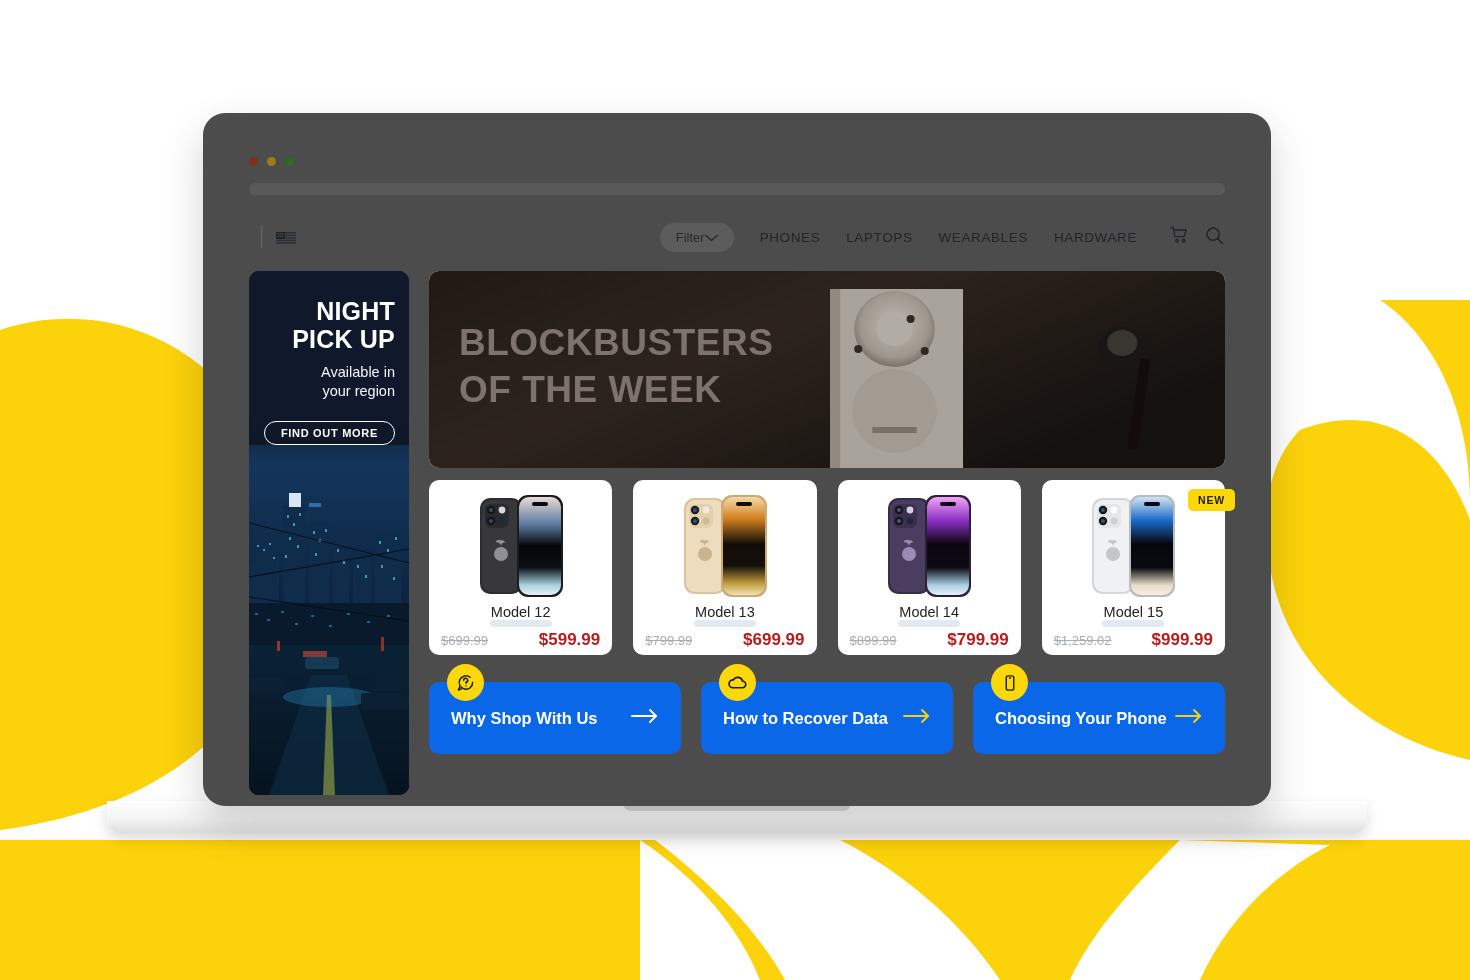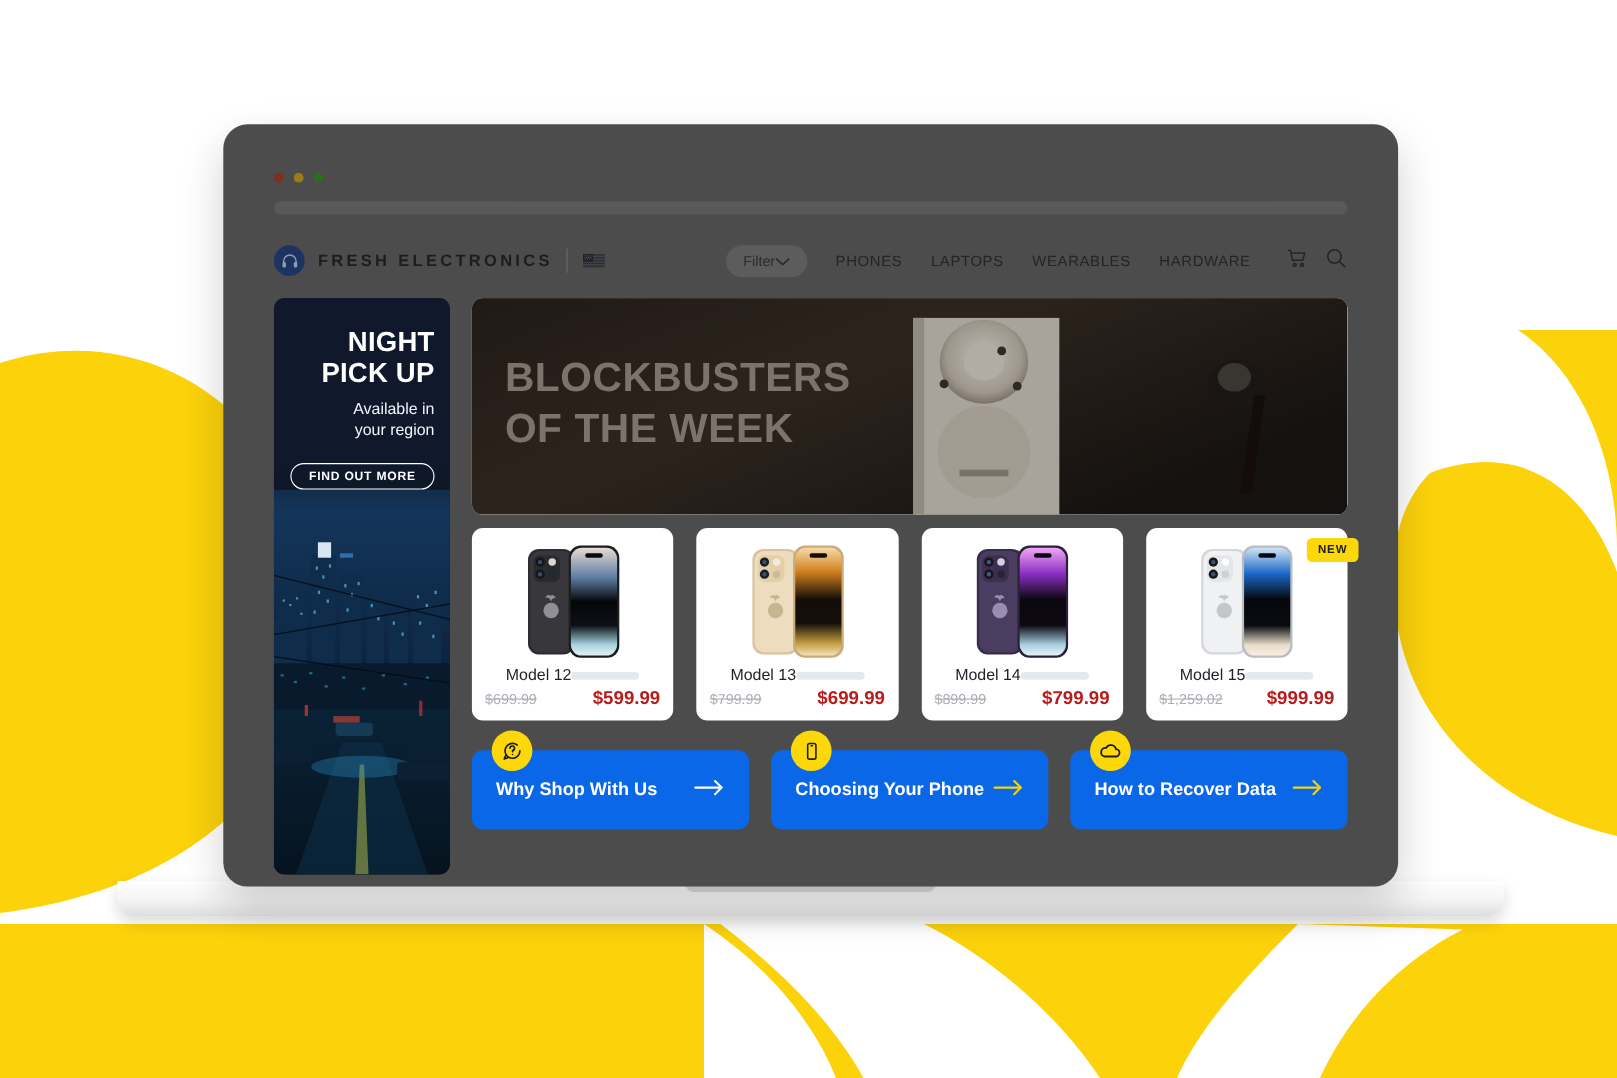--- a/index.html
+++ b/index.html
@@ -103,21 +103,21 @@
     font-size:37px; font-weight:700; line-height:1.28; color:#7d736c; letter-spacing:.5px;
   }
 
   
   .products { display:flex; gap:21px; }
   .card {
     position:relative; flex:1; background:#fff; border-radius:10px;
     padding:12px 12px 10px; height:175px; display:flex; flex-direction:column;
   }
   .card-img { height:110px; display:flex; align-items:center; justify-content:center; }
-  .card-row1 { display:flex; align-items:center; justify-content:center; margin-top:4px; }
+  .card-row1 { display:flex; align-items:center; justify-content:flex-end; margin-top:4px;flex-direction:column; }
   .card-name { font-size:14.5px; color:#22232a; }
   .card-bar { width:62px; height:7px; border-radius:4px; background:#e3e9ef; }
   .card-row2 { display:flex; align-items:baseline; justify-content:space-between; margin-top:3px; }
   .price-old { font-size:13px; color:#a9adb4; text-decoration:line-through; }
   .price-new { font-size:17px; font-weight:700; color:#b91c1c; }
   .badge-new {
     position:absolute; right:-10px; top:9px; background:#fcd80b; color:#1e1e22;
     font-size:10.5px; font-weight:700; letter-spacing:.8px;
     padding:5px 10px; border-radius:5px; z-index:4;
   }
@@ -165,30 +165,20 @@
       <div class="traffic">
         <span class="dot red"></span>
         <span class="dot amber"></span>
         <span class="dot green"></span>
       </div>
       <div class="urlbar"></div>
 
       <div class="site">
 
         <div class="topnav">
-          <div class="brand">
-            <span class="logo-badge">
-              <svg width="17" height="17" viewBox="0 0 24 24" fill="none" stroke="#8e9cb5" stroke-width="1.8" stroke-linecap="round">
-                <path d="M4 14v-2a8 8 0 0 1 16 0v2"></path>
-                <rect x="2.5" y="13" width="4.5" height="7" rx="2" fill="#8e9cb5" stroke="none"></rect>
-                <rect x="17" y="13" width="4.5" height="7" rx="2" fill="#8e9cb5" stroke="none"></rect>
-              </svg>
-            </span>
-            <span class="brand-name">FRESH ELECTRONICS</span>
-          </div>
           <span class="brand-sep"></span>
           <span class="flag">
             <svg width="20" height="13" viewBox="0 0 20 13">
               <rect width="20" height="13" fill="#2b2e33"></rect>
               <rect y="1.3" width="20" height="1.3" fill="#43464c"></rect>
               <rect y="3.9" width="20" height="1.3" fill="#43464c"></rect>
               <rect y="6.5" width="20" height="1.3" fill="#43464c"></rect>
               <rect y="9.1" width="20" height="1.3" fill="#43464c"></rect>
               <rect y="11.7" width="20" height="1.3" fill="#43464c"></rect>
               <rect width="9" height="7" fill="#1e2126"></rect>
@@ -547,49 +537,49 @@
                 <span>
                   <svg width="28" height="16" viewBox="0 0 28 16" fill="none" stroke="#ffffff" stroke-width="1.9" stroke-linecap="round" stroke-linejoin="round">
                     <path d="M1 8h24"></path>
                       <path d="M19 2l6 6-6 6"></path>
                   </svg>
                 </span>
               </div>
 
               <div class="cta">
                 <span class="cta-icon">
+                  <svg width="21" height="21" viewBox="0 0 24 24" fill="none" stroke="#1c1c20" stroke-width="1.9" stroke-linecap="round" stroke-linejoin="round">
+                    <path d="M6.2 18h11.2a3.8 3.8 0 0 0 .4-7.6A5.6 5.6 0 0 0 7.4 9.1 4.4 4.4 0 0 0 6.2 18z"></path>
+                  </svg>
+                </span>
+                <span class="cta-label">How to Recover Data</span>
+                <span>
+                  <svg width="28" height="16" viewBox="0 0 28 16" fill="none" stroke="#f2d218" stroke-width="1.9" stroke-linecap="round" stroke-linejoin="round">
+                    <path d="M1 8h24"></path>
+                      <path d="M19 2l6 6-6 6"></path>
+                  </svg>
+                </span>
+              </div>
+
+              <div class="cta">
+                <span class="cta-icon">
                   <svg width="18" height="18" viewBox="0 0 24 24" fill="none" stroke="#1c1c20" stroke-width="1.9" stroke-linejoin="round">
                     <rect x="7" y="2.5" width="10" height="19" rx="2.4"></rect>
                     <path d="M10.6 5.2h2.8"></path>
                   </svg>
                 </span>
                 <span class="cta-label">Choosing Your Phone</span>
                 <span>
                   <svg width="28" height="16" viewBox="0 0 28 16" fill="none" stroke="#f2d218" stroke-width="1.9" stroke-linecap="round" stroke-linejoin="round">
                     <path d="M1 8h24"></path>
                       <path d="M19 2l6 6-6 6"></path>
                   </svg>
                 </span>
               </div>
 
-              <div class="cta">
-                <span class="cta-icon">
-                  <svg width="21" height="21" viewBox="0 0 24 24" fill="none" stroke="#1c1c20" stroke-width="1.9" stroke-linecap="round" stroke-linejoin="round">
-                    <path d="M6.2 18h11.2a3.8 3.8 0 0 0 .4-7.6A5.6 5.6 0 0 0 7.4 9.1 4.4 4.4 0 0 0 6.2 18z"></path>
-                  </svg>
-                </span>
-                <span class="cta-label">How to Recover Data</span>
-                <span>
-                  <svg width="28" height="16" viewBox="0 0 28 16" fill="none" stroke="#f2d218" stroke-width="1.9" stroke-linecap="round" stroke-linejoin="round">
-                    <path d="M1 8h24"></path>
-                      <path d="M19 2l6 6-6 6"></path>
-                  </svg>
-                </span>
-              </div>
-
             </div>
 
           </div>
         </div>
       </div>
     </div>
   </div>
 </div>
 
 </body></html>

